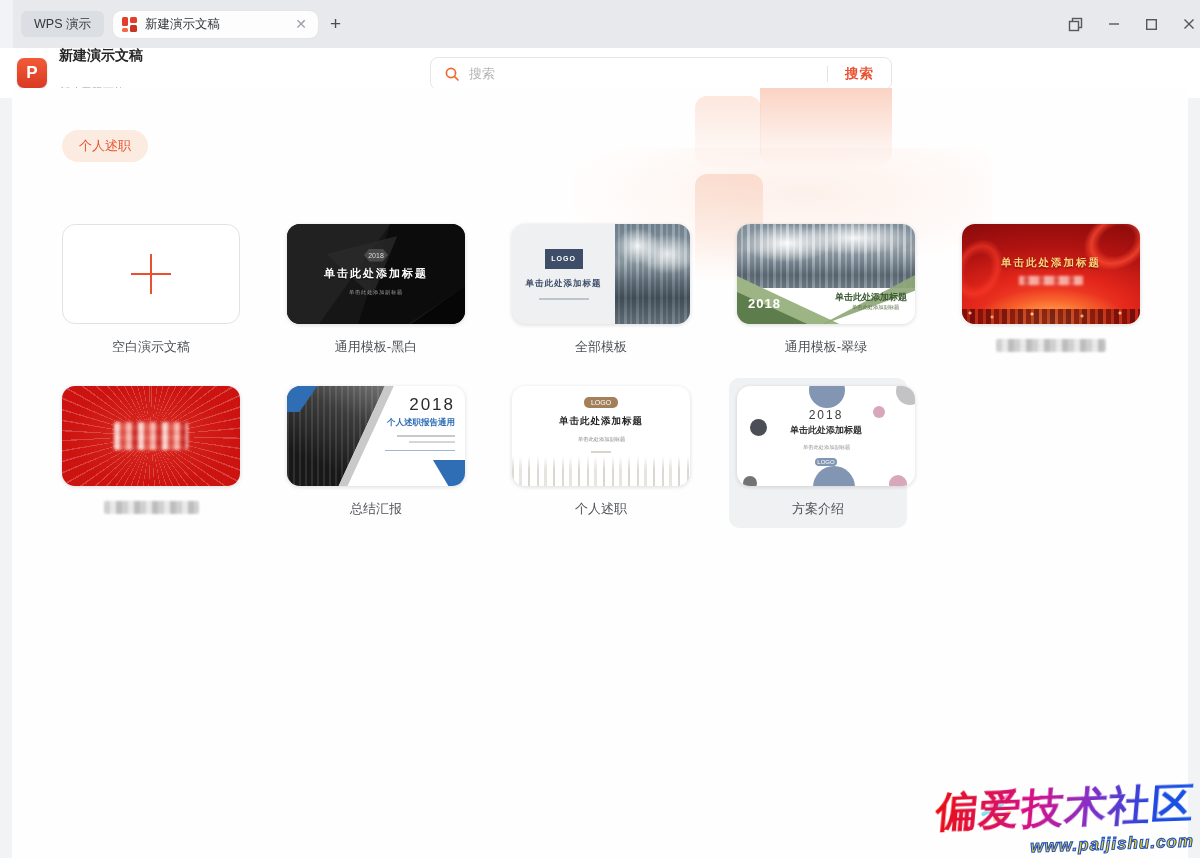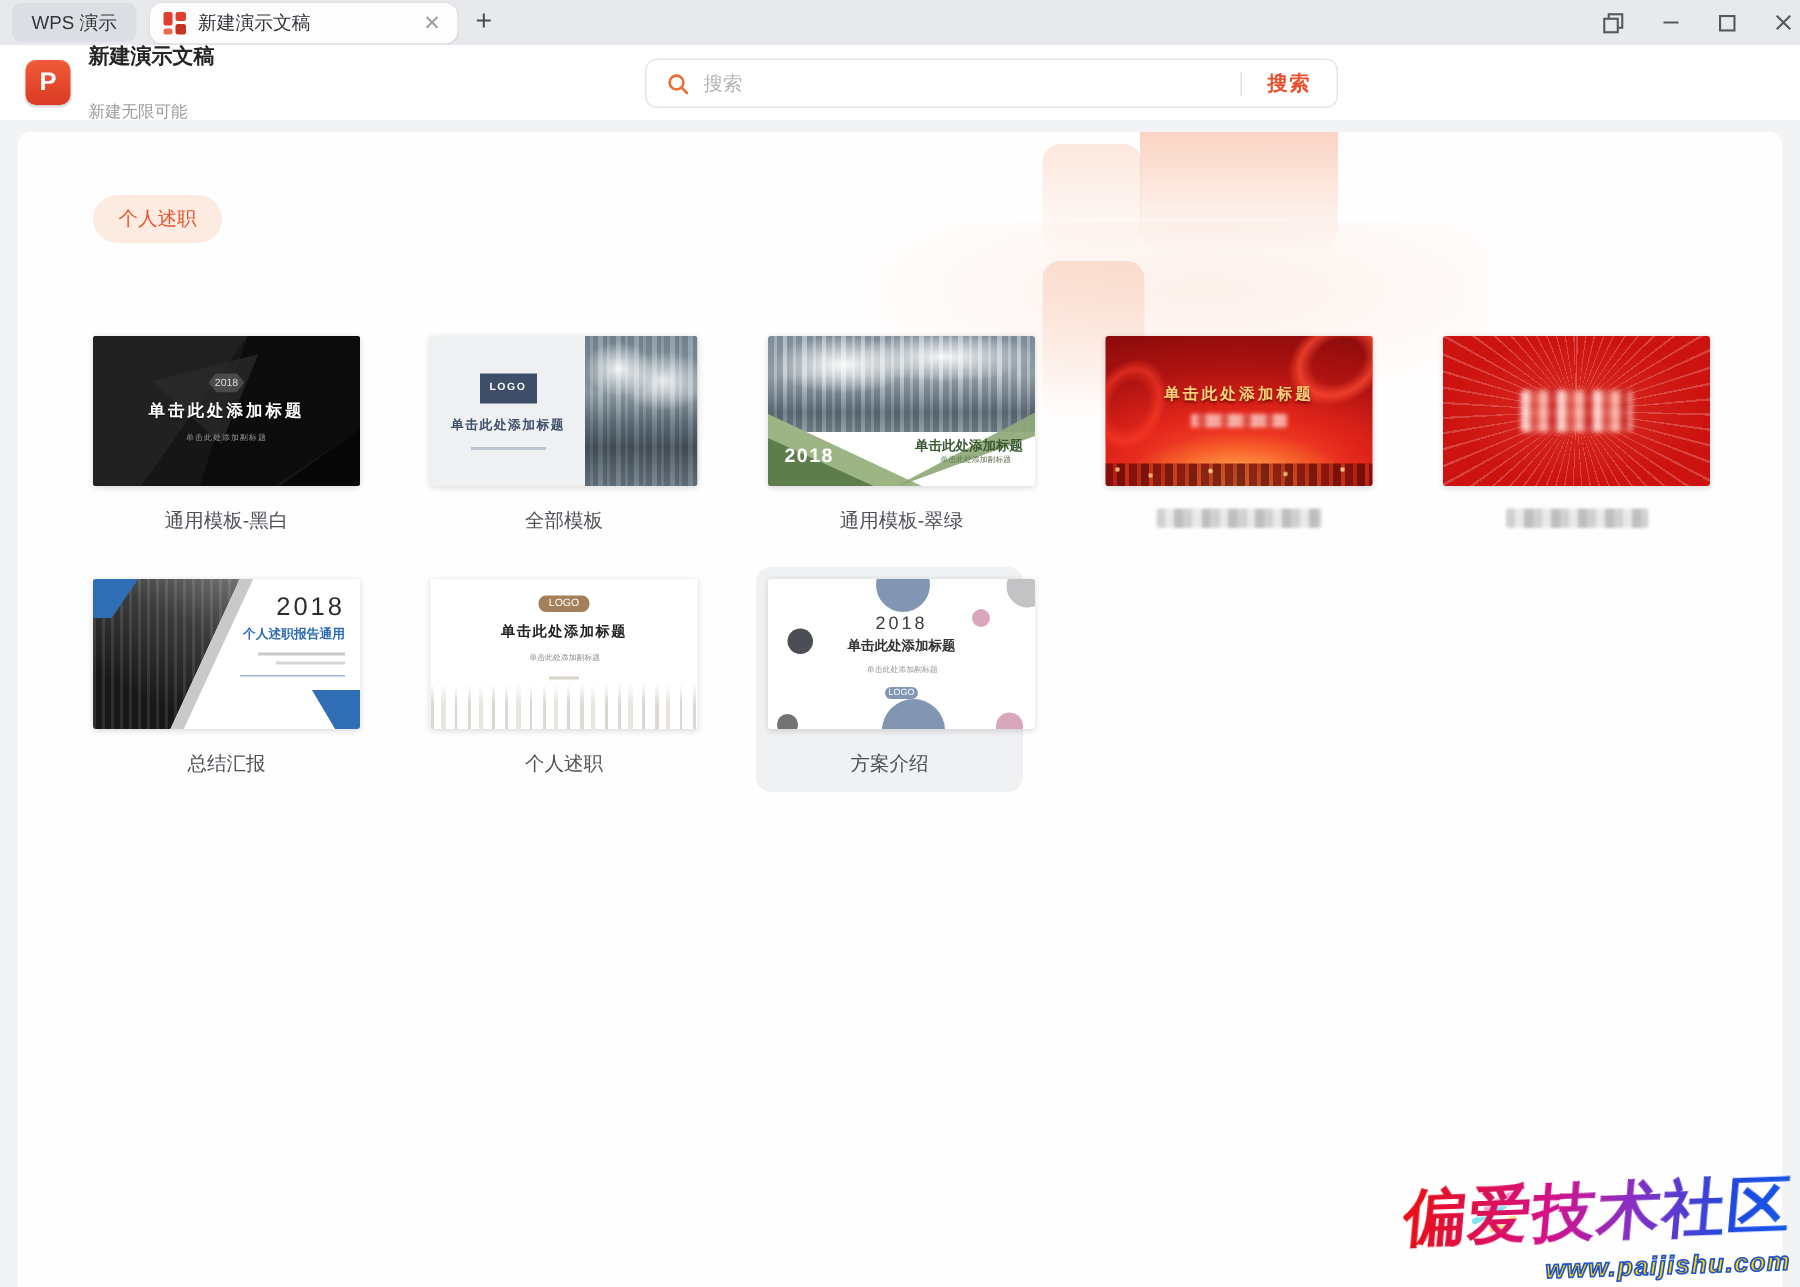--- a/index.html
+++ b/index.html
@@ -1,21 +1,21 @@
 <!DOCTYPE html>
 <html><head>
 <meta charset="utf-8">
 <style>
   * { margin:0; padding:0; box-sizing:border-box; }
   html,body { width:1200px; height:858px; overflow:hidden;
     font-family:"Liberation Sans", sans-serif; background:#f2f3f5; }
 
   
-  .tabstrip { position:relative; height:30px; background:#e7e9ec;
-    display:flex; align-items:center; padding:0 4px 0 8px; }
+  .tabstrip { position:relative; height:48px; background:#e7e9ec;
+    display:flex; align-items:center; padding:0 4px 0 8px;margin-left:13px; }
   .app-btn { background:#dbdee2; border-radius:6px; height:26px; padding:0 13px;
     display:flex; align-items:center; font-size:12.5px; color:#33373c; cursor:default; }
   .tab { background:#fdfdfe; border-radius:8px; height:27px; width:205px; margin-left:9px;
     display:flex; align-items:center; padding:0 9px; box-shadow:0 0 1px rgba(0,0,0,.15); }
   .wps-logo { width:15px; height:15px; position:relative; flex:0 0 15px; }
   .wps-logo i { position:absolute; background:#e23e2d; border-radius:1.5px; }
   .wps-logo i:nth-child(1){ left:0; top:0; width:6px; height:9px; }
   .wps-logo i:nth-child(2){ left:8px; top:0; width:7px; height:6px; }
   .wps-logo i:nth-child(3){ left:8px; top:8px; width:7px; height:7px; background:#c93322; }
   .wps-logo i:nth-child(4){ left:0; top:11px; width:6px; height:4px; background:#ef6a4a; }
@@ -60,21 +60,21 @@
     background:radial-gradient(60% 60% at 55% 35%, rgba(250,215,198,.35), rgba(255,255,255,0)); }
 
   .pill { position:absolute; left:50px; top:42px; background:#fcebe0; color:#e8532f;
     font-size:13px; padding:7px 17px; border-radius:16px; cursor:pointer; }
 
   .grid { position:absolute; left:50px; top:136px; display:grid;
     grid-template-columns:repeat(5,225px); row-gap:32px; }
   .cell { width:178px; cursor:pointer; }
   .cell.selected { background:#f0f1f3; border-radius:10px; padding:8px 8px 12px;
     margin:-8px -8px -12px; }
-  .thumb { position:relative; width:178px; height:100px; border-radius:2px;
+  .thumb { position:relative; width:178px; height:100px; border-radius:13px;
     overflow:hidden; box-shadow:0 1px 4px rgba(0,0,0,.14); background:#fff; }
   .cap { margin-top:14px; text-align:center; font-size:13px; color:#4d5156; height:16px;
     white-space:nowrap; }
   .mosaic-cap { height:13px; margin:15px auto 0; border-radius:2px; filter:blur(1.2px);
     background:
       repeating-linear-gradient(90deg, rgba(205,205,205,.9) 0 6px, rgba(232,232,232,.9) 6px 12px, rgba(185,185,185,.9) 12px 18px),
       repeating-linear-gradient(0deg, rgba(255,255,255,.55) 0 4px, rgba(170,170,170,.45) 4px 8px); }
   .tiny { display:inline-block; font-size:7px; transform:scale(.75); transform-origin:center top; }
 
   
@@ -303,20 +303,29 @@
 <div class="panel">
   <div class="pat pat4"></div>
   <div class="pat pat1"></div>
   <div class="pat pat2"></div>
   <div class="pat pat3"></div>
 
   <div class="pill">个人述职</div>
 
   <div class="grid">
 
+    <div class="cell">
+      <div class="thumb blank">
+        <div class="plus">
+            <i></i>
+            <i></i>
+          </div>
+      </div>
+      <div class="cap">空白演示文稿</div>
+    </div>
 
     <div class="cell">
       <div class="thumb black">
         <div class="f f1"></div>
           <div class="f f2"></div>
           <div class="f f3"></div>
           <div class="f f4"></div>
         <div class="inner">
           <div class="hex">2018</div>
           <div class="t">单击此处添加标题</div>

